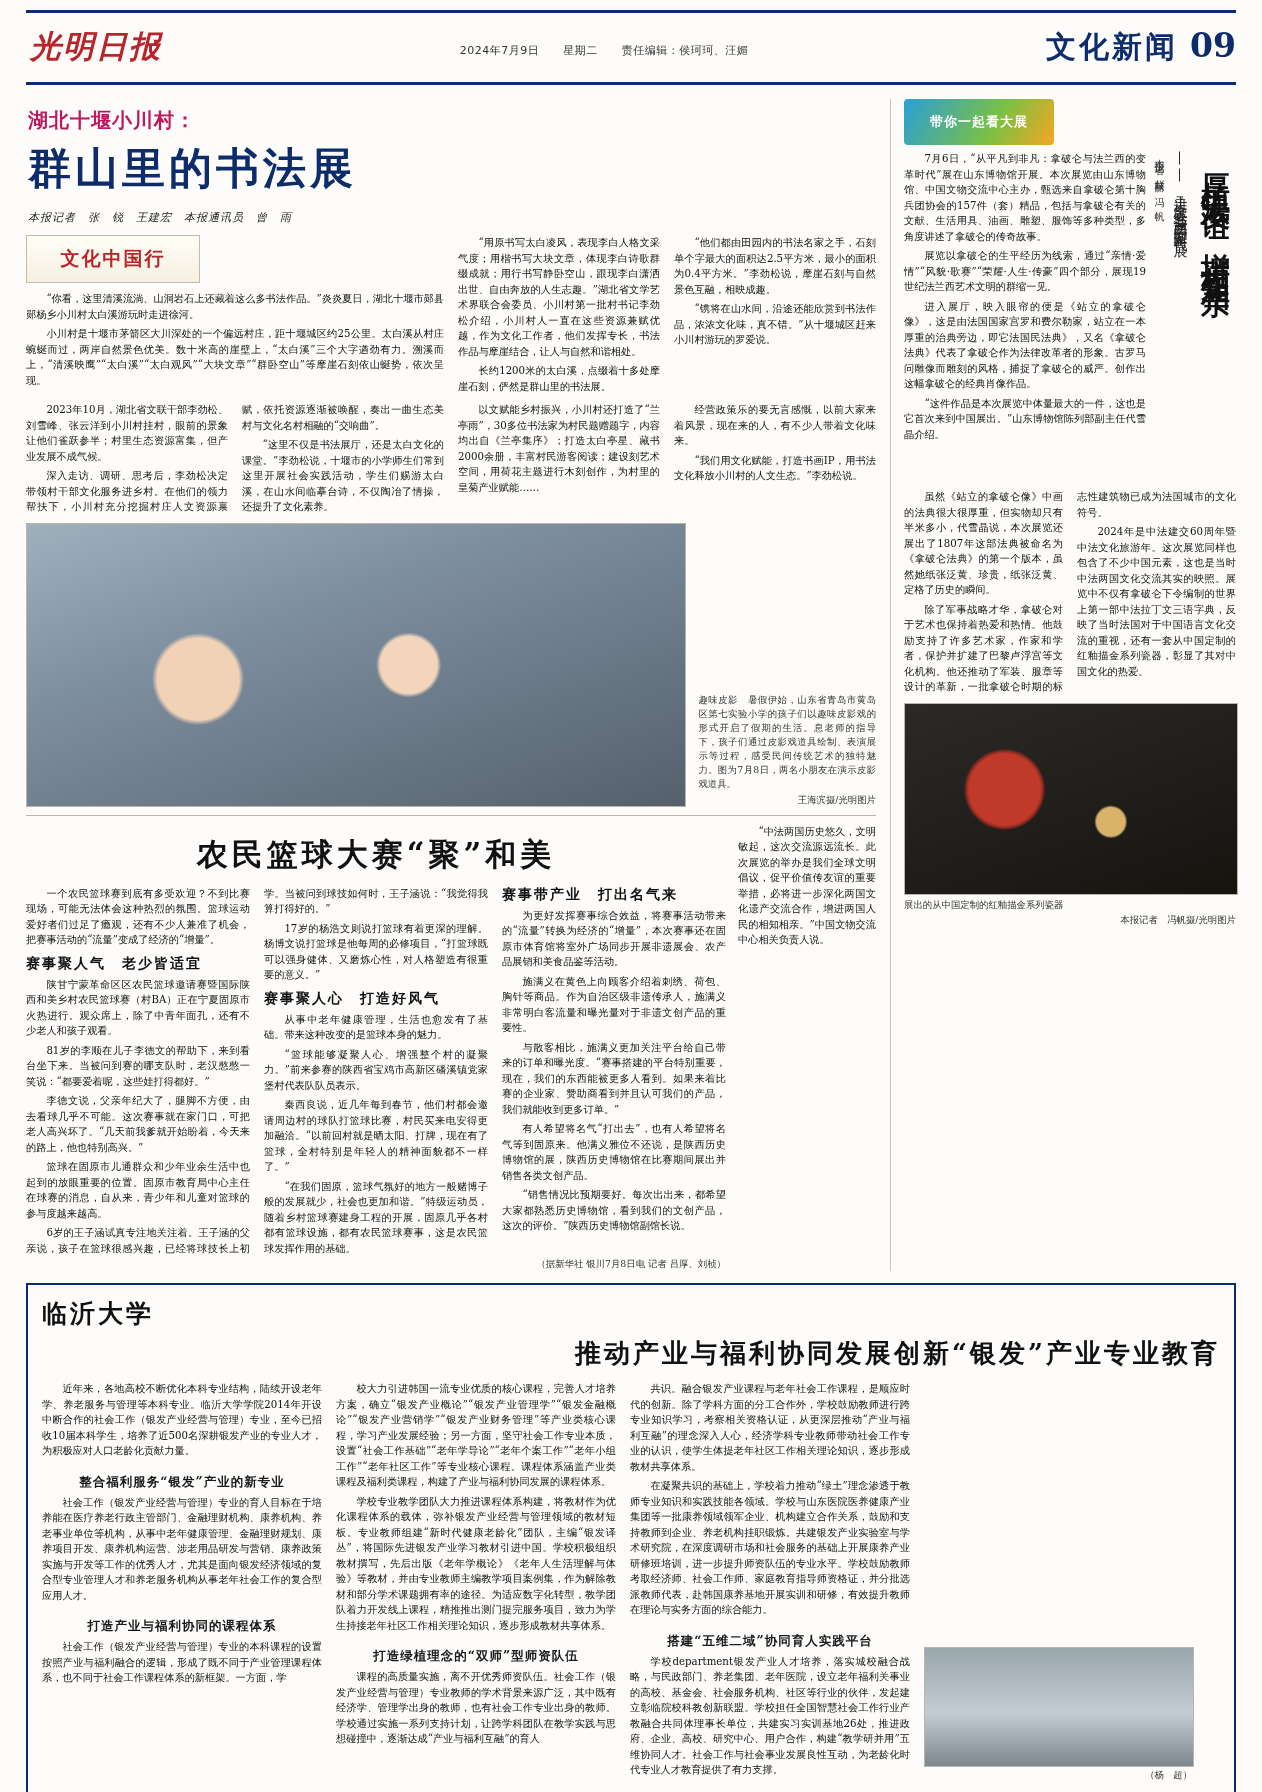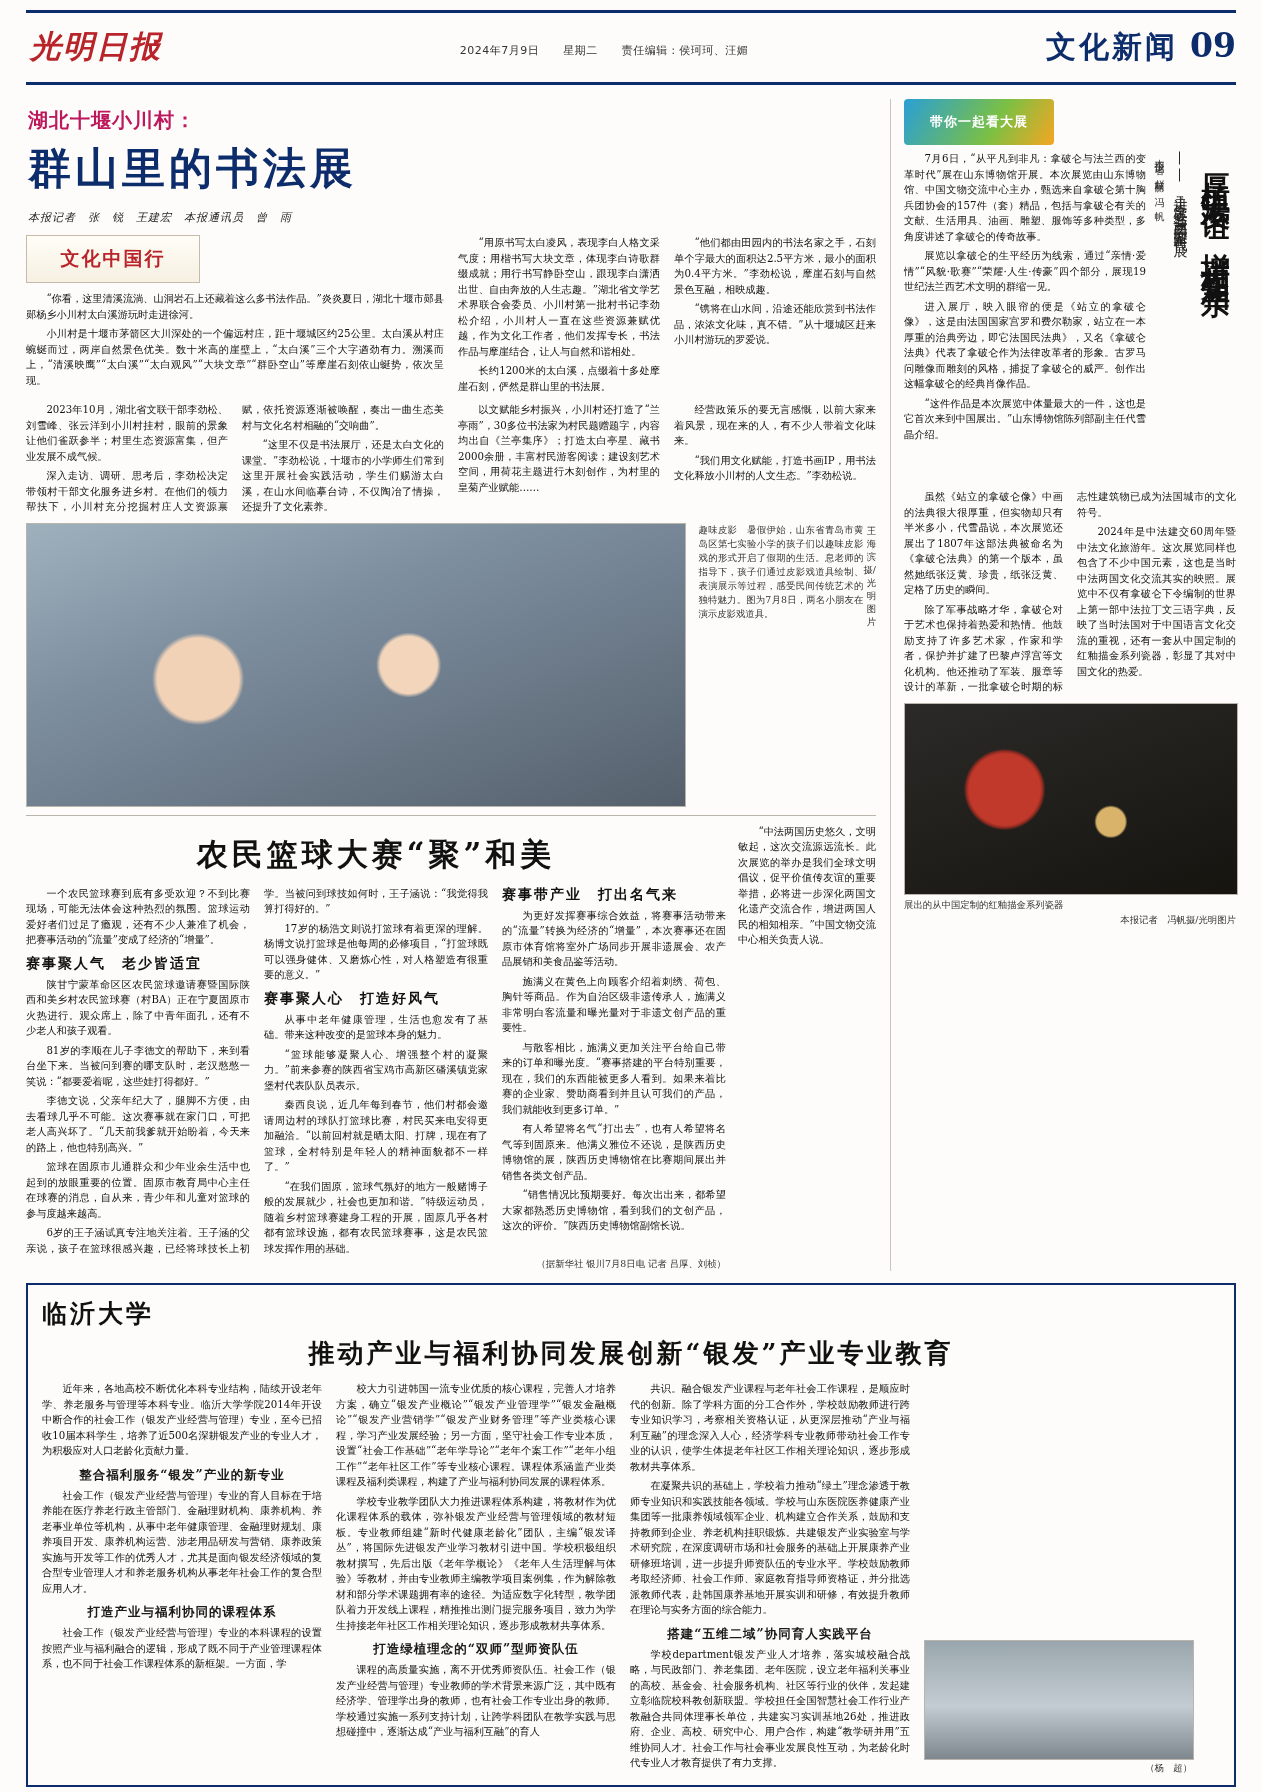--- a/index.html
+++ b/index.html
@@ -83,23 +83,23 @@
     margin:10px 0 10px 0;
   }
   .sub-head{
     font-family:"DejaVu Serif","Liberation Serif",serif;
     font-size:14px;font-weight:bold;letter-spacing:2px;color:#111;margin:7px 0 4px 0;text-indent:0;
   }
 
   
   .bottom-box{border:2px solid #0d2c6b;margin-top:12px;padding:12px 14px 10px 14px;}
   .bb-univ{font-family:"DejaVu Serif","Liberation Serif",serif;font-size:25px;font-weight:bold;letter-spacing:3px;color:#111;margin-bottom:6px;}
-  .bb-titles{display:flex;justify-content:center;margin-bottom:10px;}
+  .bb-titles{display:flex;justify-content:flex-end;margin-bottom:10px;}
   .bb-title{font-family:"DejaVu Serif","Liberation Serif",serif;font-size:26px;font-weight:bold;letter-spacing:3px;color:#111;}
-  .bb-sub{font-family:"DejaVu Serif","Liberation Serif",serif;font-size:12.5px;font-weight:bold;letter-spacing:1px;text-align:center;margin:8px 0 4px;}
+  .bb-sub{font-family:"DejaVu Serif","Liberation Serif",serif;font-size:12.5px;font-weight:bold;letter-spacing:1px;text-align:center;margin:15px 0 4px;}
   .foot{text-align:right;font-size:9px;color:#444;margin-top:4px;letter-spacing:1px;}
 
   .img-people{background:
      radial-gradient(circle at 26% 55%, #f2d2b6 0 8%, transparent 9%),
      radial-gradient(circle at 58% 50%, #f3d5bb 0 7%, transparent 8%),
      linear-gradient(160deg,#9fb0bd 0%,#7e8fa0 35%,#55606c 100%);
   }
   .img-museum{background:
      radial-gradient(circle at 30% 45%, #c0392b 0 14%, #8e2a20 15%, transparent 16%),
      radial-gradient(circle at 62% 62%, #d9b36a 0 6%, transparent 7%),
@@ -154,21 +154,21 @@
         <p class="t">2023年10月，湖北省文联干部李劲松、刘雪峰、张云洋到小川村挂村，眼前的景象让他们雀跃参半；村里生态资源富集，但产业发展不成气候。</p>
         <p class="t">深入走访、调研、思考后，李劲松决定带领村干部文化服务进乡村。在他们的领力帮扶下，小川村充分挖掘村庄人文资源禀赋，依托资源逐渐被唤醒，奏出一曲生态美村与文化名村相融的“交响曲”。</p>
         <p class="t">“这里不仅是书法展厅，还是太白文化的课堂。”李劲松说，十堰市的小学师生们常到这里开展社会实践活动，学生们赐游太白溪，在山水间临摹台诗，不仅陶冶了情操，还提升了文化素养。</p>
         <p class="t">以文赋能乡村振兴，小川村还打造了“兰亭雨”，30多位书法家为村民题赠题字，内容均出自《兰亭集序》；打造太白亭星、藏书2000余册，丰富村民游客阅读；建设刻艺术空间，用荷花主题进行木刻创作，为村里的皇菊产业赋能……</p>
         <p class="t">经营政策乐的要无言感慨，以前大家来着风景，现在来的人，有不少人带着文化味来。</p>
         <p class="t">“我们用文化赋能，打造书画IP，用书法文化释放小川村的人文生态。”李劲松说。</p>
       </div>
 
       <div style="display:flex;gap:12px;margin-top:8px;">
         <div class="photo img-people" style="width:660px;height:282px;"></div>
-        <div style="width:178px;display:flex;flex-direction:row;justify-content:flex-end;">
+        <div style="width:178px;display:flex;flex-direction:column;justify-content:flex-end;">
           <div class="cap">趣味皮影　暑假伊始，山东省青岛市黄岛区第七实验小学的孩子们以趣味皮影戏的形式开启了假期的生活。息老师的指导下，孩子们通过皮影戏道具绘制、表演展示等过程，感受民间传统艺术的独特魅力。图为7月8日，两名小朋友在演示皮影戏道具。</div>
           <div class="credit">王海滨摄/光明图片</div>
         </div>
       </div>
 
       <div class="sep"></div>
 
       <div style="display:flex;gap:12px;">
         <div style="width:700px;">
           <div class="sec-head">农民篮球大赛“聚”和美</div>

